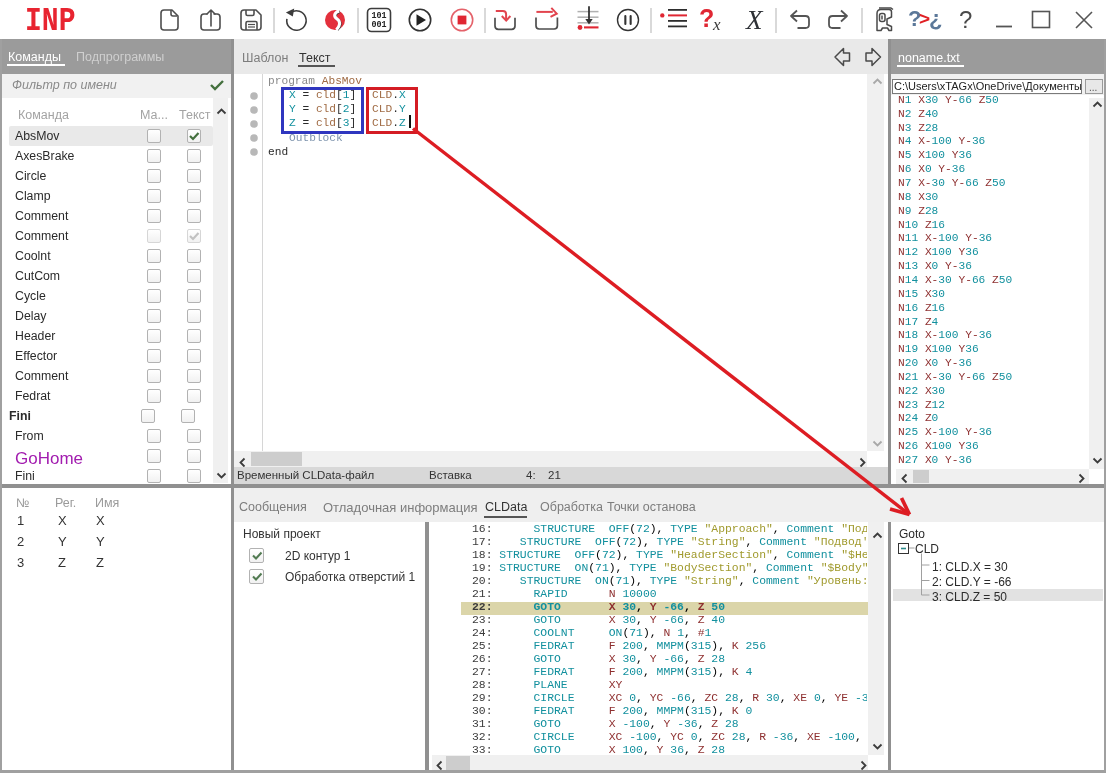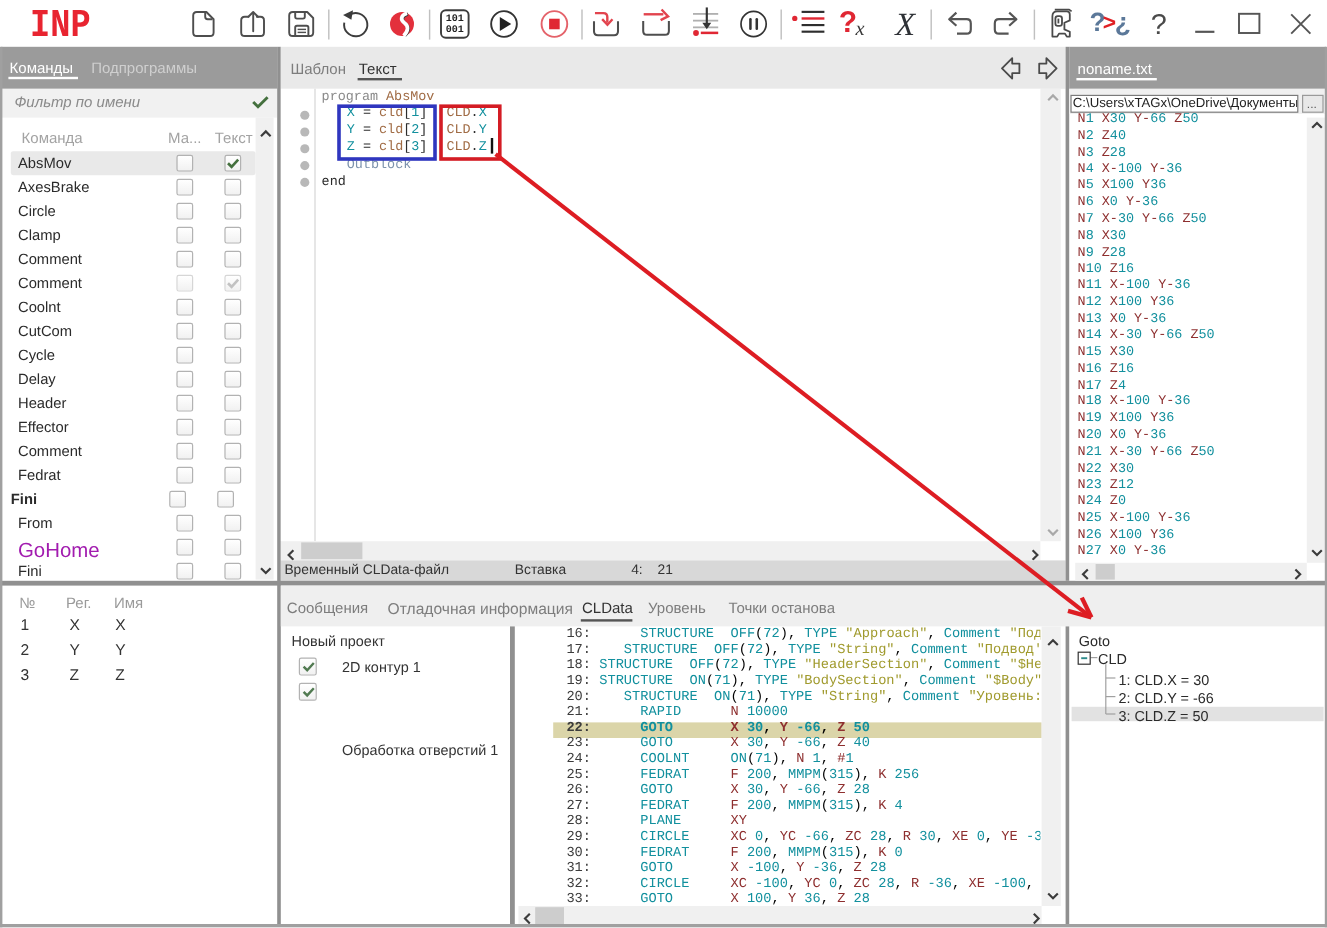--- a/index.html
+++ b/index.html
@@ -342,34 +342,34 @@
   <div class="t" style="left:314px;top:2px;font-size:11.5px;color:#333;">21</div>
 </div>
 
 <div class="split" style="left:0px;top:484px;width:1106px;height:4px;"></div>
 
 <div class="abs" style="left:234px;top:488px;width:871px;height:34px;background:#efefef;"></div>
 <div class="t" style="left:239px;top:500px;font-size:12.5px;color:#7d7d7d;">Сообщения</div>
 <div class="t" style="left:323px;top:500px;font-size:13px;color:#7d7d7d;">Отладочная информация</div>
 <div class="t" style="left:485px;top:500px;font-size:12.5px;color:#333;">CLData</div>
 <div class="abs" style="left:484px;top:516px;width:43px;height:2px;background:#555;"></div>
-<div class="t" style="left:540px;top:500px;font-size:12.5px;color:#7d7d7d;">Уровень</div>
+<div class="t" style="left:540px;top:500px;font-size:12.5px;color:#7d7d7d;">Обработка</div>
 <div class="t" style="left:607px;top:500px;font-size:12.5px;color:#7d7d7d;">Точки останова</div>
 
 <div class="t" style="left:243px;top:527px;font-size:12px;color:#333;">Новый проект</div>
 <div class="cb" style="left:249px;top:548px;width:13px;height:13px;"></div>
 <svg width="14" height="14" style="left:250px;top:549px;">
     <path d="M3,6.5 l3,3 5.5,-6" fill="none" stroke="#517a51" stroke-width="2"></path>
   </svg>
 <div class="t" style="left:285px;top:549px;font-size:12px;color:#333;">2D контур 1</div>
 <div class="cb" style="left:249px;top:569px;width:13px;height:13px;"></div>
 <svg width="14" height="14" style="left:250px;top:570px;">
     <path d="M3,6.5 l3,3 5.5,-6" fill="none" stroke="#517a51" stroke-width="2"></path>
   </svg>
-<div class="t" style="left:285px;top:570px;font-size:12px;color:#333;margin-top:48px;">Обработка отверстий 1</div>
+<div class="t" style="left:285px;top:570px;font-size:12px;color:#333;">Обработка отверстий 1</div>
 <div class="split" style="left:425px;top:522px;width:4px;height:249px;"></div>
 
 <div id="cldata" class="mono" style="position:absolute;left:0;top:0;font-size:11.4px;">
     <div class="abs" style="left:461px;top:601.5px;width:407px;height:13px;background:#dbd5a9;"></div>
     <div class="t" style="left:472px;top:523px;line-height:13px;width:395px;overflow:hidden;"><span style="color:#3c3c3c">16:</span>      <span style="color:#12909e">STRUCTURE</span>  <span style="color:#12909e">OFF</span>(<span style="color:#12909e">72</span>), <span style="color:#12909e">TYPE</span> <span style="color:#a09a2d">"Approach"</span>, <span style="color:#12909e">Comment</span> <span style="color:#a09a2d">"Подвод"</span></div>
     <div class="t" style="left:472px;top:536px;line-height:13px;width:395px;overflow:hidden;"><span style="color:#3c3c3c">17:</span>    <span style="color:#12909e">STRUCTURE</span>  <span style="color:#12909e">OFF</span>(<span style="color:#12909e">72</span>), <span style="color:#12909e">TYPE</span> <span style="color:#a09a2d">"String"</span>, <span style="color:#12909e">Comment</span> <span style="color:#a09a2d">"Подвод'"</span></div>
     <div class="t" style="left:472px;top:549px;line-height:13px;width:395px;overflow:hidden;"><span style="color:#3c3c3c">18:</span> <span style="color:#12909e">STRUCTURE</span>  <span style="color:#12909e">OFF</span>(<span style="color:#12909e">72</span>), <span style="color:#12909e">TYPE</span> <span style="color:#a09a2d">"HeaderSection"</span>, <span style="color:#12909e">Comment</span> <span style="color:#a09a2d">"$Header"</span></div>
     <div class="t" style="left:472px;top:562px;line-height:13px;width:395px;overflow:hidden;"><span style="color:#3c3c3c">19:</span> <span style="color:#12909e">STRUCTURE</span>  <span style="color:#12909e">ON</span>(<span style="color:#12909e">71</span>), <span style="color:#12909e">TYPE</span> <span style="color:#a09a2d">"BodySection"</span>, <span style="color:#12909e">Comment</span> <span style="color:#a09a2d">"$Body"</span></div>
     <div class="t" style="left:472px;top:575px;line-height:13px;width:395px;overflow:hidden;"><span style="color:#3c3c3c">20:</span>    <span style="color:#12909e">STRUCTURE</span>  <span style="color:#12909e">ON</span>(<span style="color:#12909e">71</span>), <span style="color:#12909e">TYPE</span> <span style="color:#a09a2d">"String"</span>, <span style="color:#12909e">Comment</span> <span style="color:#a09a2d">"Уровень:"</span></div>
     <div class="t" style="left:472px;top:588px;line-height:13px;width:395px;overflow:hidden;"><span style="color:#3c3c3c">21:</span>      <span style="color:#12909e">RAPID</span>      <span style="color:#8e2f2f">N</span> <span style="color:#12909e">10000</span></div>

